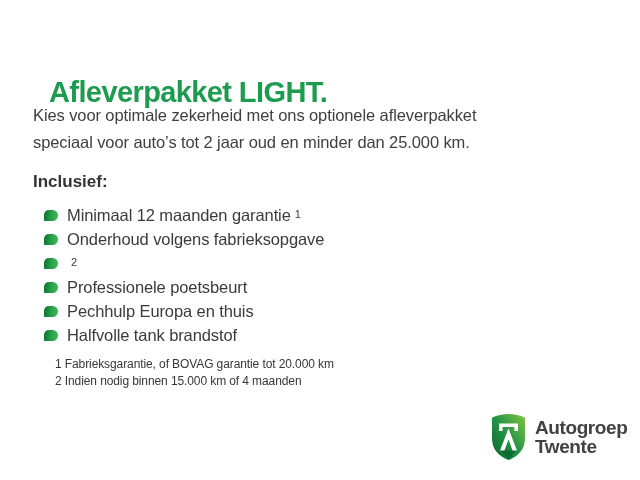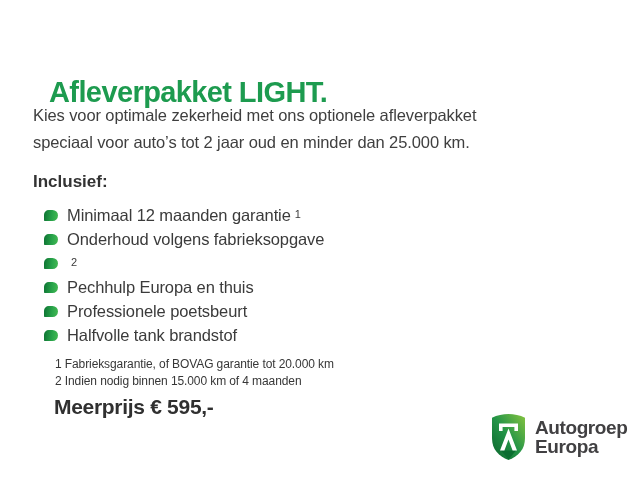--- a/index.html
+++ b/index.html
@@ -95,55 +95,54 @@
       <span class="leaf"></span>
       <span>Onderhoud volgens fabrieksopgave</span>
       <sup></sup>
     </li>
     <li>
       <span class="leaf"></span>
       <sup>2</sup>
     </li>
     <li>
       <span class="leaf"></span>
-      <span>Pechhulp Europa en thuis</span>
+      <span>Professionele poetsbeurt</span>
       <sup></sup>
     </li>
     <li>
       <span class="leaf"></span>
-      <span>Professionele poetsbeurt</span>
+      <span>Pechhulp Europa en thuis</span>
       <sup></sup>
     </li>
     <li>
       <span class="leaf"></span>
       <span>Halfvolle tank brandstof</span>
       <sup></sup>
     </li>
   </ul>
 
   <div class="footnotes">
     <div>1 Fabrieksgarantie, of BOVAG garantie tot 20.000 km</div>
     <div>2 Indien nodig binnen 15.000 km of 4 maanden</div>
   </div>
 
-  <div class="price">Meerprijs € 595,-</div>
 
   <div class="logo">
     <svg class="logo-shield" width="37" height="48" viewBox="0 0 37 48" aria-hidden="true">
       <defs>
         <linearGradient id="sg" x1="0" y1="1" x2="1" y2="0">
           <stop offset="0" stop-color="#0a632c"></stop>
           <stop offset="0.5" stop-color="#239447"></stop>
           <stop offset="1" stop-color="#86c440"></stop>
         </linearGradient>
       </defs>
       <path d="M18.5 1 C24 1 30 2.2 35 4.8 L35 25 C35 36.5 28.5 43 18.5 47 C8.5 43 2 36.5 2 25 L2 4.8 C7 2.2 13 1 18.5 1 Z" fill="url(#sg)"></path>
       <path d="M11 37.5 L26 37.5 L18.5 46.5 Z" fill="#0b6d30"></path>
       <path d="M9 10.5 H28 V18 H24.4 V14.1 H12.6 V18 H9 Z" fill="#ffffff"></path>
       <path d="M18.5 15.5 L27 37.5 H22.6 L18.5 26.5 L14.4 37.5 H10 Z" fill="#ffffff"></path>
     </svg>
     <div class="logo-text">
       <div>Autogroep</div>
-      <div>Europa</div>
+      <div>Twente</div>
     </div>
   </div>
 
 </div>
 
 </body></html>

